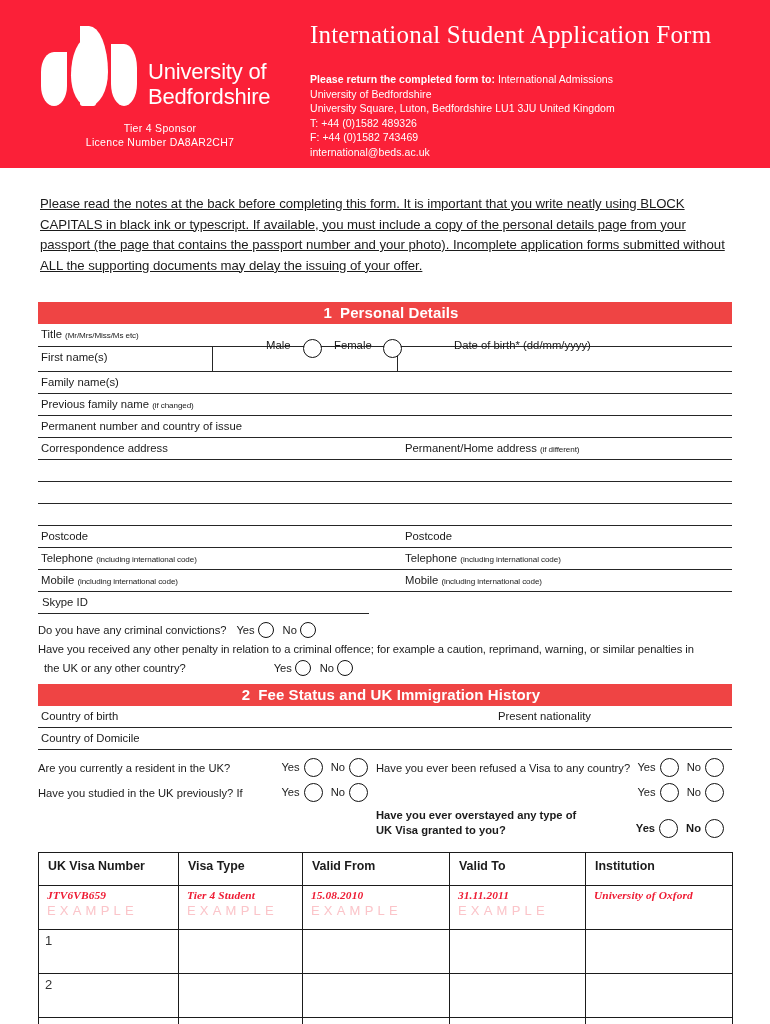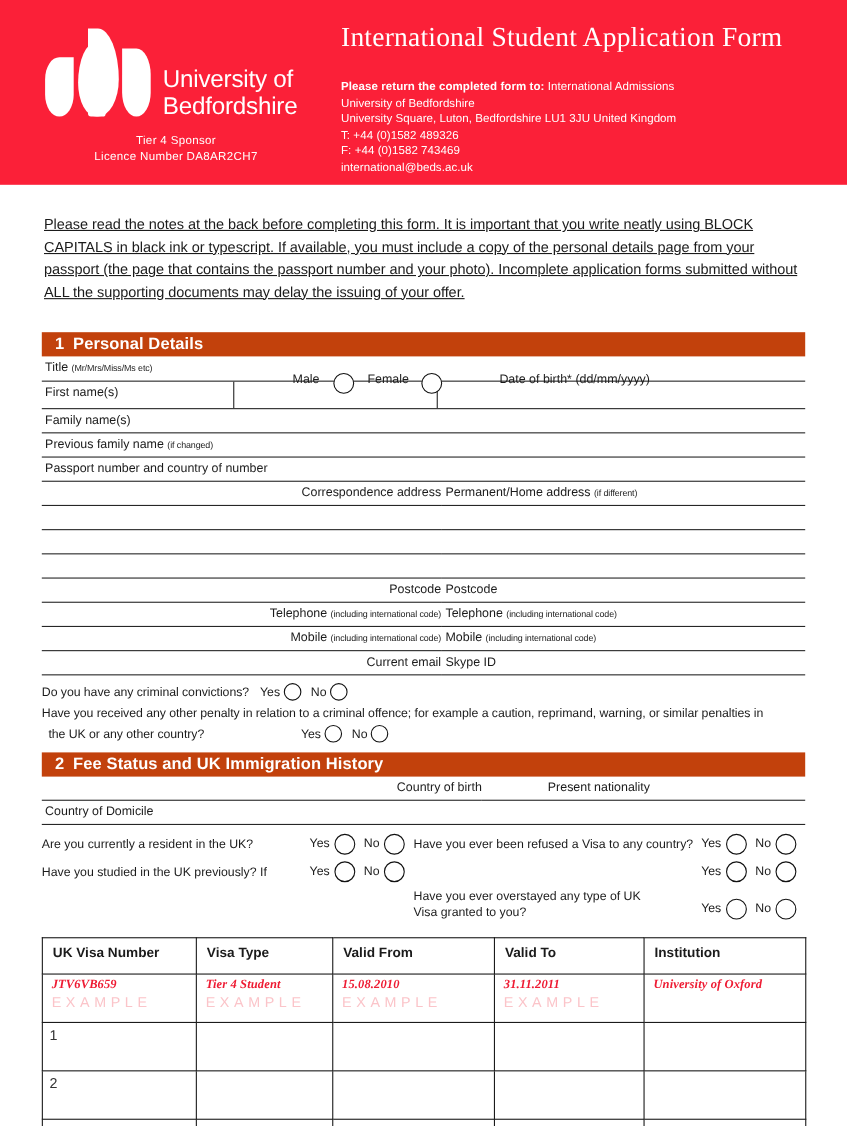--- a/index.html
+++ b/index.html
@@ -142,29 +142,30 @@
     letter-spacing: -0.05px;
     text-decoration: underline;
   }
 
   
   .sheet {
     margin: 0 38px 0 38px;
     position: relative;
   }
   .section-bar {
-    background: #c2410c;
+    background: #ef4444;
     color: #ffffff;
     font-size: 15px;
     font-weight: bold;
     height: 22px;
     line-height: 22px;
     padding-left: 12px;
     letter-spacing: 0.1px;
     box-sizing: border-box;
+    text-align: center;
   }
   .section-bar .num { margin-right: 8px; }
   #sec1-bar { margin-top: 26px; }
   #sec2-bar { margin-top: 6px; }
 
   
   .frow {
     position: relative;
     border-bottom: 1.4px solid #262626;
     height: 22px;
@@ -179,21 +180,20 @@
     white-space: nowrap;
   }
   .lbl .sm {
     font-size: 8.1px;
     letter-spacing: -0.1px;
   }
   .half-l {
     width: 363px;
     box-sizing: border-box;
     padding-left: 3px;
-    text-align: right;
   }
   .half-r {
     width: 331px;
     box-sizing: border-box;
     padding-left: 4px;
   }
   .two-col { display: flex; }
   .two-col > div { border-bottom: 1.4px solid #262626; height: 22px; box-sizing: border-box; }
 
   
@@ -371,21 +371,21 @@
   </div>
 
   <div class="frow">
     <div class="lbl" style="padding-left:3px;">
       <span>Previous family name</span>
       <span class="sm">(if changed)</span>
     </div>
   </div>
 
   <div class="frow">
-    <div class="lbl" style="padding-left:3px;">Passport number and country of number</div>
+    <div class="lbl" style="padding-left:3px;">Permanent number and country of issue</div>
   </div>
 
   <div class="two-col">
     <div class="half-l">
       <div class="lbl">Correspondence address</div>
     </div>
     <div class="half-r">
       <div class="lbl">
         <span>Permanent/Home address</span>
         <span class="sm">(if different)</span>
@@ -439,23 +439,20 @@
     </div>
     <div class="half-r">
       <div class="lbl">
         <span>Mobile</span>
         <span class="sm">(including international code)</span>
       </div>
     </div>
   </div>
 
   <div class="two-col">
-    <div class="half-l">
-      <div class="lbl">Current email</div>
-    </div>
     <div class="half-r">
       <div class="lbl">Skype ID</div>
     </div>
   </div>
 
   <div class="crim">
     <div class="line">
       <span>Do you have any criminal convictions?</span>
       <span class="yn">
         <span class="t">Yes</span><span class="circ"></span>
@@ -522,21 +519,21 @@
         </span>
       </div>
       <div class="qline" style="margin-bottom:6px;">
         <span class="qyn">
           <span class="t">Yes</span>
             <span class="circ lg"></span>
           <span class="t">No</span>
             <span class="circ lg"></span>
         </span>
       </div>
-      <div class="qline" style="white-space:normal;align-items:center;">
+      <div class="qline" style="white-space:normal;align-items:flex-end;font-weight:bold;">
         <span class="qtext" style="display:inline-block;width:212px;line-height:15px;">Have you ever overstayed any type of UK Visa granted to you?</span>
         <span class="qyn" style="padding-top:7px;">
           <span class="t">Yes</span>
             <span class="circ lg"></span>
           <span class="t">No</span>
             <span class="circ lg"></span>
         </span>
       </div>
     </div>
   </div>

